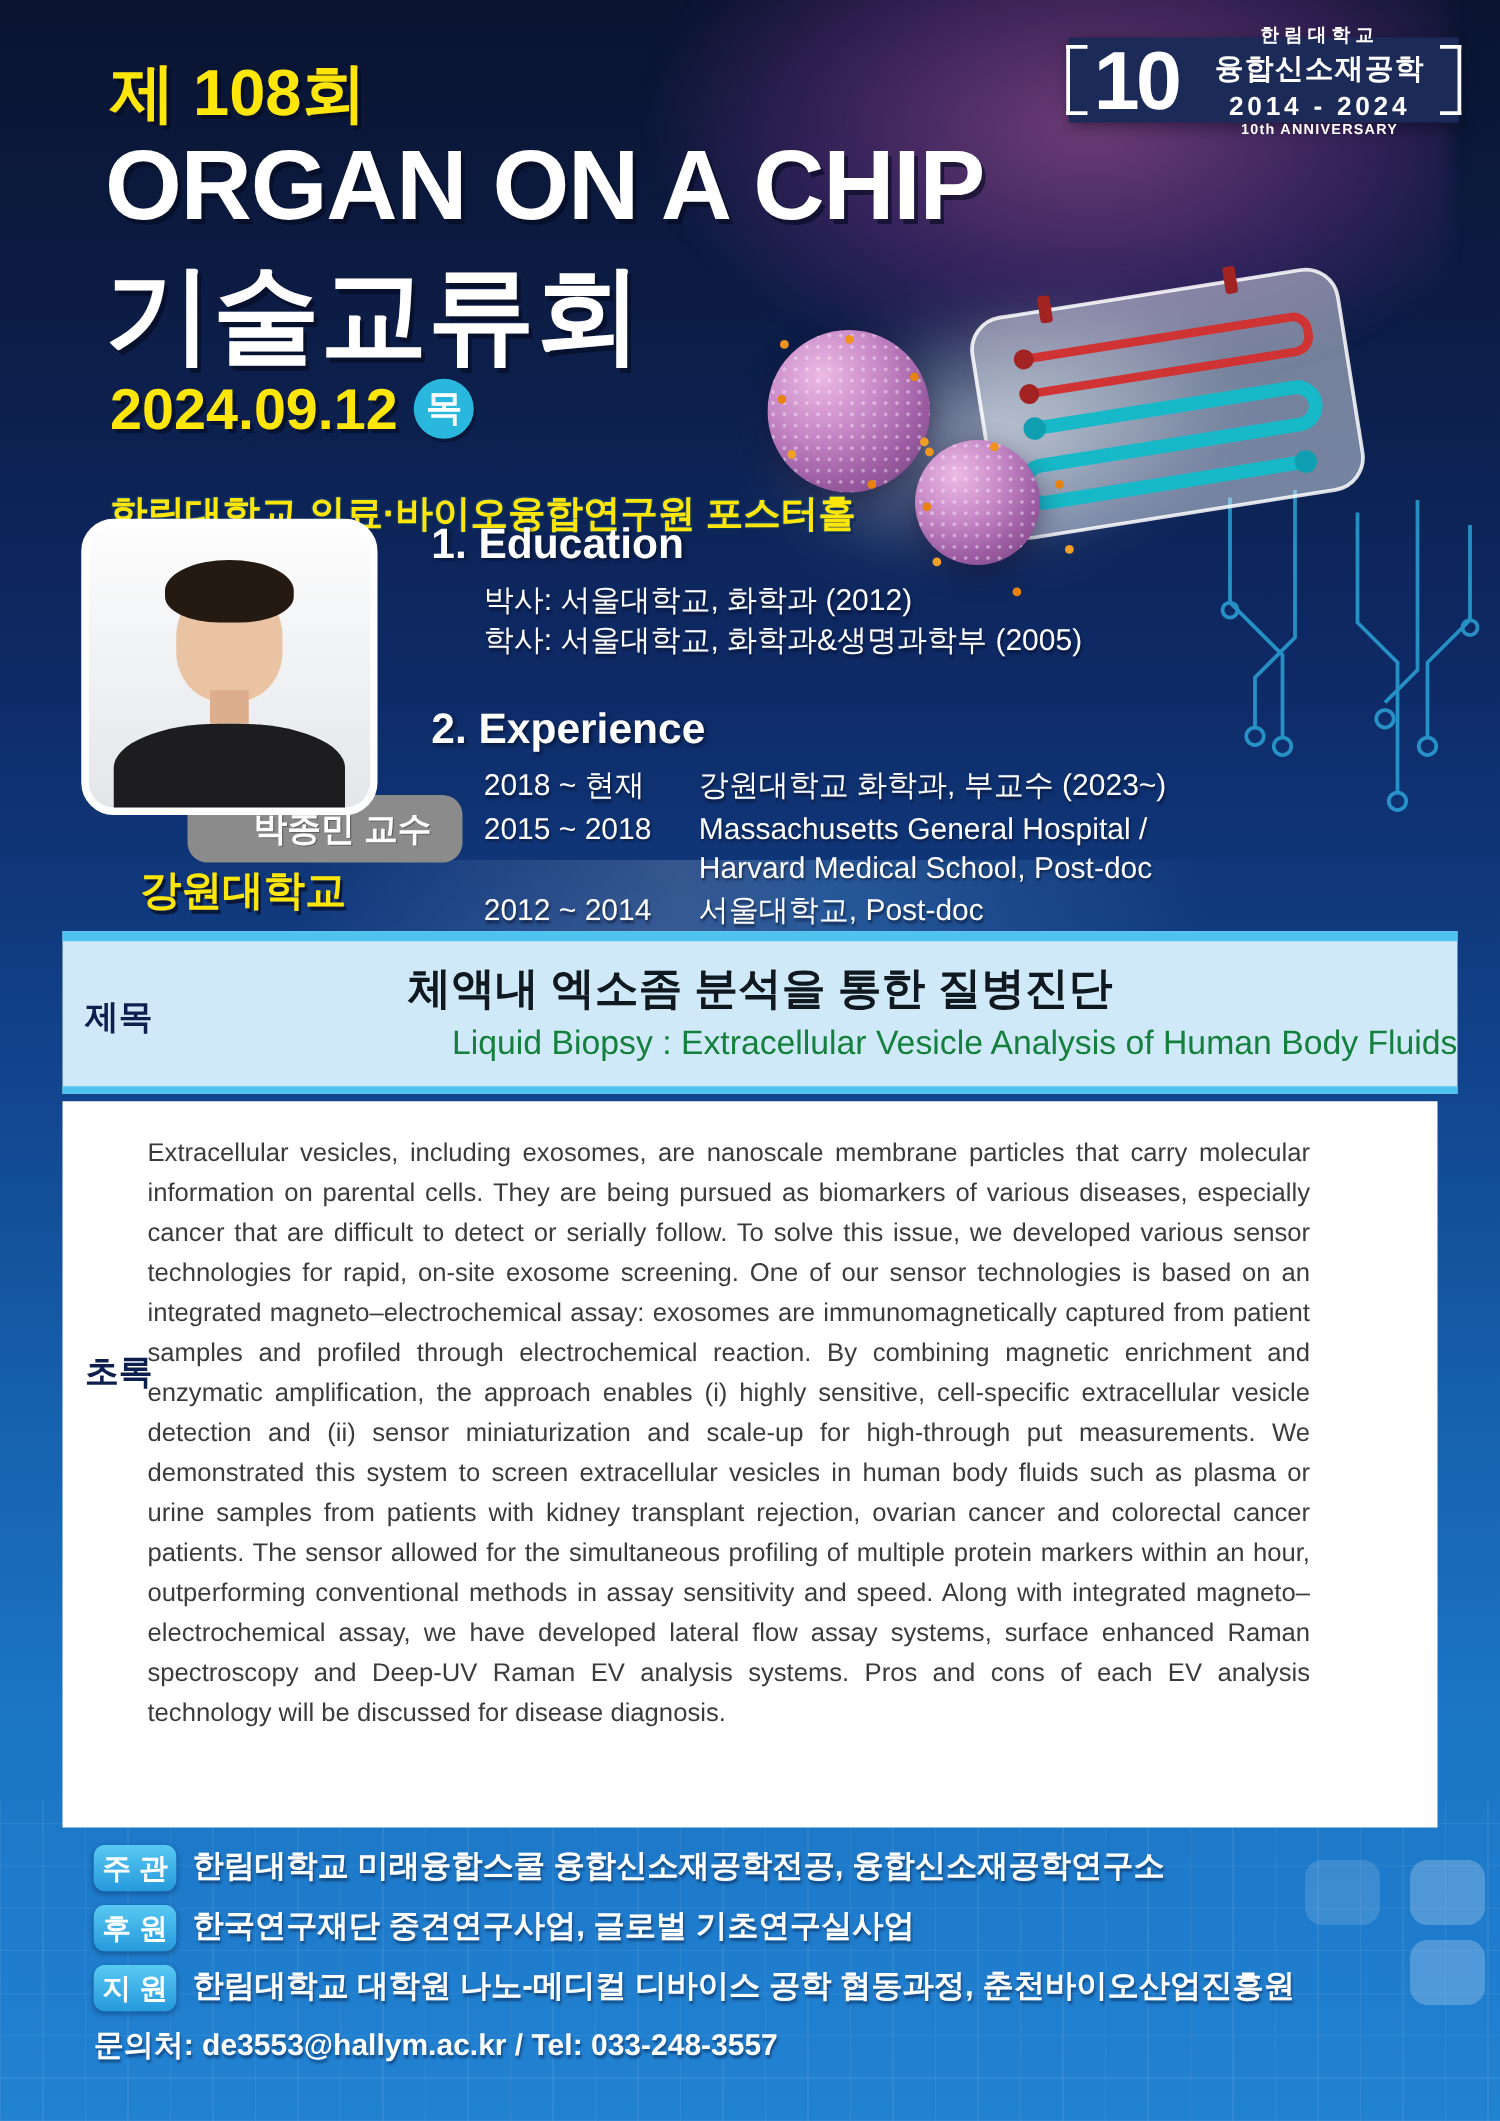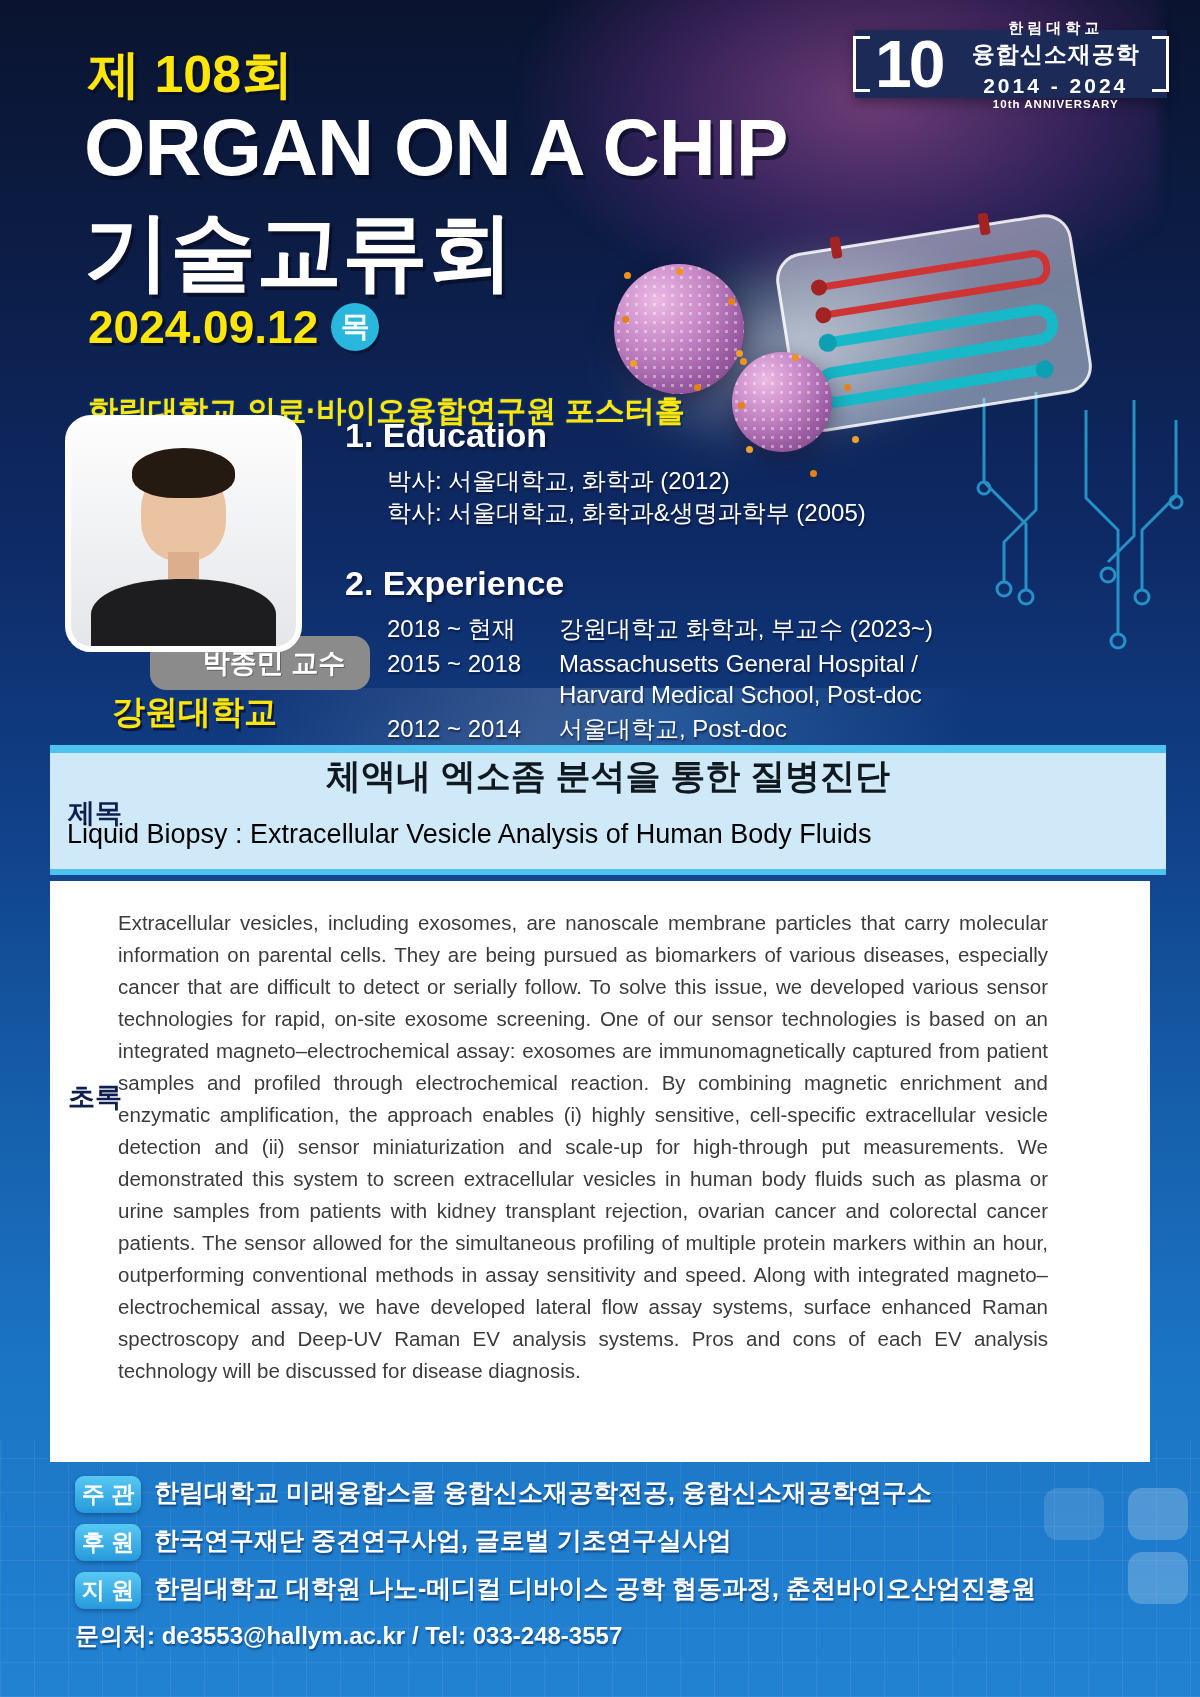--- a/index.html
+++ b/index.html
@@ -83,24 +83,24 @@
   .resume{position:absolute;left:345px;top:416px;width:650px;color:#fff;z-index:2;}
   .resume-heading{font-size:34px;font-weight:700;text-shadow:2px 2px 3px rgba(5,10,30,.6);}
   .resume-items{margin:10px 0 0 42px;font-size:24px;line-height:1.32;text-shadow:1px 2px 2px rgba(5,10,30,.6);}
   .exp-block{margin-top:36px;}
   .exp-grid{display:grid;grid-template-columns:152px 1fr;column-gap:20px;row-gap:3px;
     margin:10px 0 0 42px;font-size:24px;line-height:1.3;text-shadow:1px 2px 2px rgba(5,10,30,.6);}
   
   .talk-box{position:absolute;left:50px;top:745px;width:1116px;height:130px;background:#cfe9f8;
     border-top:8px solid #4fc3f0;border-bottom:6px solid #4fc3f0;z-index:4;box-sizing:border-box;}
   .talk-label{position:absolute;left:18px;top:42px;font-size:27px;font-weight:800;color:#0d1f4e;}
-  .talk-title-ko{position:absolute;left:0;right:0;top:0;text-align:center;
+  .talk-title-ko{position:absolute;left:0;right:0;top:14px;text-align:center;
     font-size:35px;font-weight:800;color:#101820;}
-  .talk-title-en{position:absolute;left:0;right:0;top:66px;text-align:left;
-    font-size:27px;color:#000000;padding-left:17px;}
+  .talk-title-en{position:absolute;left:0;right:0;top:66px;text-align:right;
+    font-size:27px;color:#15803d;}
   
   .abstract-box{position:absolute;left:50px;top:881px;width:1100px;height:581px;background:#ffffff;z-index:4;}
   .abstract-label{position:absolute;left:18px;top:198px;font-size:27px;font-weight:800;color:#0d1f4e;}
   .abstract-text{position:absolute;left:68px;top:26px;width:930px;
     font-size:20.5px;line-height:32px;color:#3b3b3b;text-align:justify;}
   
   .org-rows{position:absolute;left:75px;top:1476px;display:flex;flex-direction:column;gap:10px;z-index:4;}
   .org-row{display:flex;align-items:flex-start;gap:13px;height:38px;}
   .org-badge{min-width:66px;height:37px;border-radius:9px;background:linear-gradient(180deg,#58c9f2,#2699dc);
     display:flex;align-items:center;justify-content:center;color:#fff;font-size:23px;font-weight:800;

